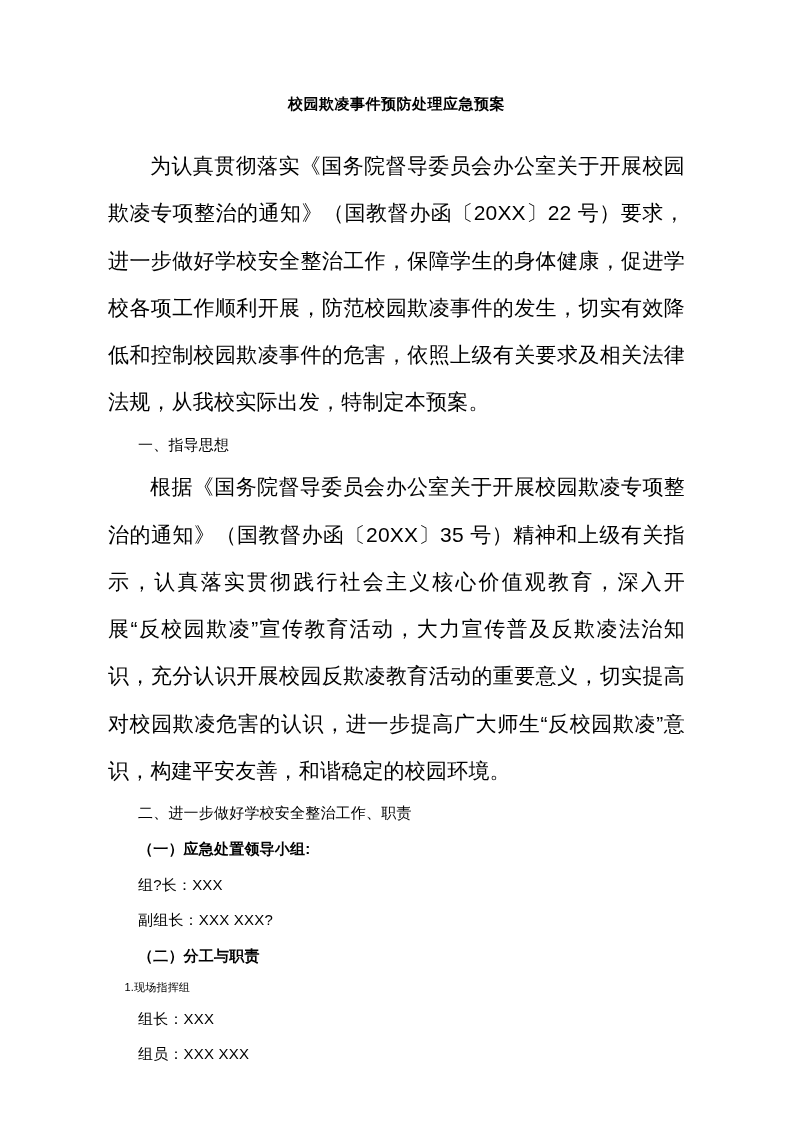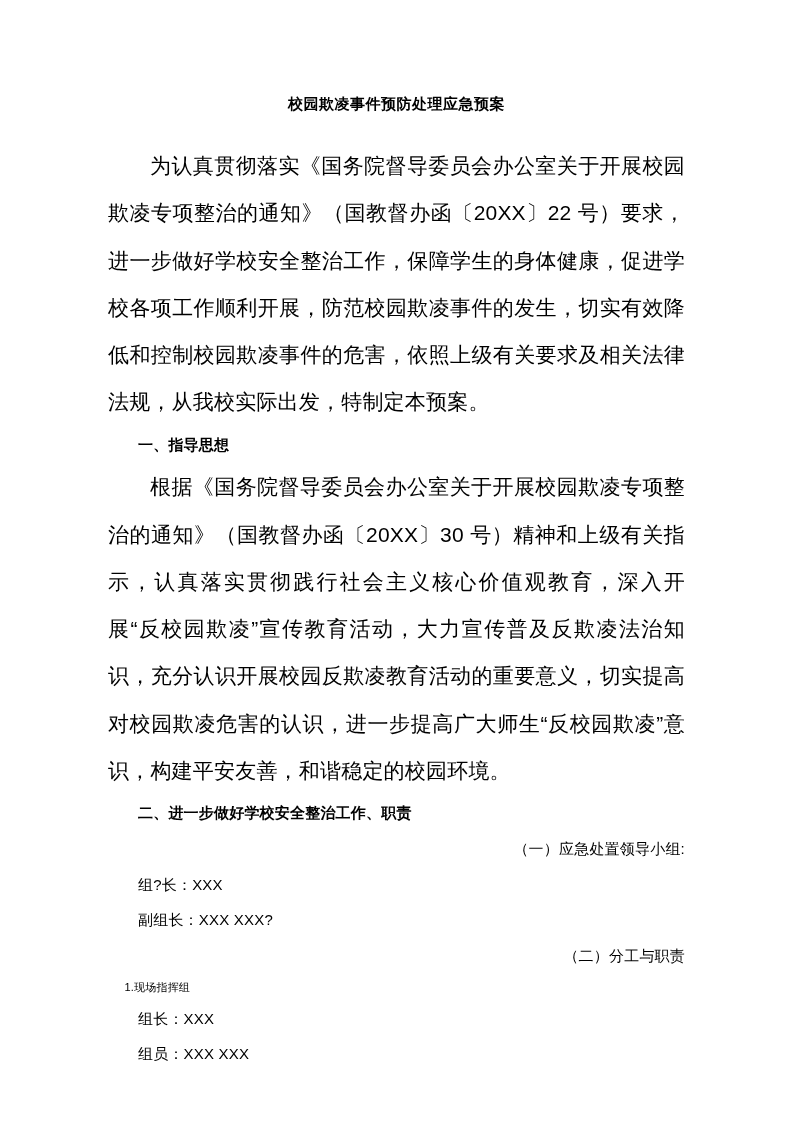--- a/index.html
+++ b/index.html
@@ -33,34 +33,33 @@
     font-size: 21px;
     line-height: 2.25;
     text-align: justify;
     text-justify: inter-ideograph;
     margin: 0 0 2px 0;
     text-indent: 2em;
     letter-spacing: 0.2px;
   }
   .heading {
     font-size: 15px;
-    font-weight: bold;
+    font-weight: normal;
     line-height: 2.25;
     margin: 0 0 2px 0;
     text-indent: 2em;
     letter-spacing: 0.2px;
   }
   .subheading {
     font-size: 15px;
-    font-weight: normal;
+    font-weight: bold;
     line-height: 2.25;
     margin: 0 0 2px 0;
     text-indent: 2em;
     letter-spacing: 0.2px;
-    text-align: right;
   }
   .line {
     font-size: 15px;
     line-height: 2.25;
     margin: 0 0 2px 0;
     text-indent: 2em;
     letter-spacing: 0.2px;
   }
   .line-flush {
     font-size: 11px;
@@ -71,21 +70,21 @@
   }
 </style>
 </head>
 <body>
 
 <div class="page">
   <div class="doc-title">校园欺凌事件预防处理应急预案</div>
 
   <p class="para">为认真贯彻落实《国务院督导委员会办公室关于开展校园欺凌专项整治的通知》（国教督办函〔20XX〕22 号）要求，进一步做好学校安全整治工作，保障学生的身体健康，促进学校各项工作顺利开展，防范校园欺凌事件的发生，切实有效降低和控制校园欺凌事件的危害，依照上级有关要求及相关法律法规，从我校实际出发，特制定本预案。</p>
   <p class="heading">一、指导思想</p>
-  <p class="para">根据《国务院督导委员会办公室关于开展校园欺凌专项整治的通知》（国教督办函〔20XX〕30 号）精神和上级有关指示，认真落实贯彻践行社会主义核心价值观教育，深入开展“反校园欺凌”宣传教育活动，大力宣传普及反欺凌法治知识，充分认识开展校园反欺凌教育活动的重要意义，切实提高对校园欺凌危害的认识，进一步提高广大师生“反校园欺凌”意识，构建平安友善，和谐稳定的校园环境。</p>
+  <p class="para">根据《国务院督导委员会办公室关于开展校园欺凌专项整治的通知》（国教督办函〔20XX〕35 号）精神和上级有关指示，认真落实贯彻践行社会主义核心价值观教育，深入开展“反校园欺凌”宣传教育活动，大力宣传普及反欺凌法治知识，充分认识开展校园反欺凌教育活动的重要意义，切实提高对校园欺凌危害的认识，进一步提高广大师生“反校园欺凌”意识，构建平安友善，和谐稳定的校园环境。</p>
   <p class="heading">二、进一步做好学校安全整治工作、职责</p>
   <p class="subheading">（一）应急处置领导小组:</p>
   <p class="line">组?长：XXX</p>
   <p class="line">副组长：XXX XXX?</p>
   <p class="subheading">（二）分工与职责</p>
   <p class="line-flush">1.现场指挥组</p>
   <p class="line">组长：XXX</p>
   <p class="line">组员：XXX XXX</p>
 </div>
 

